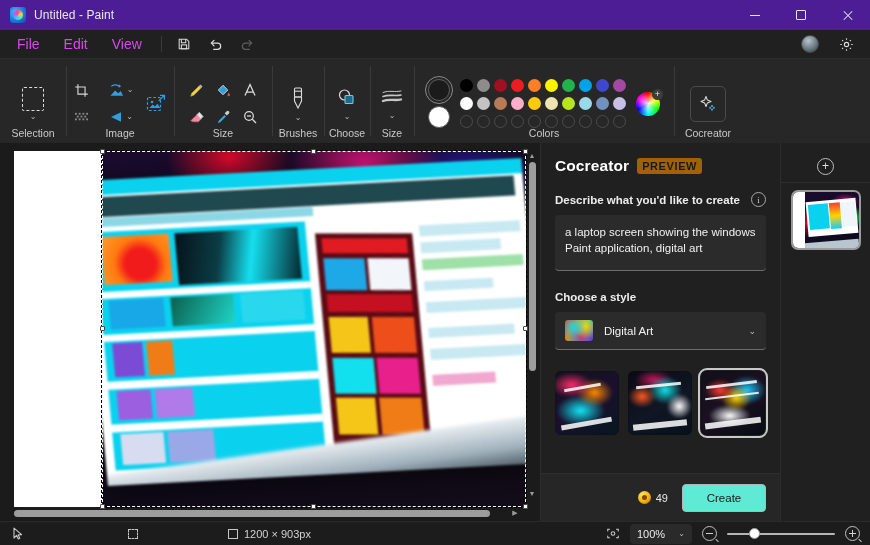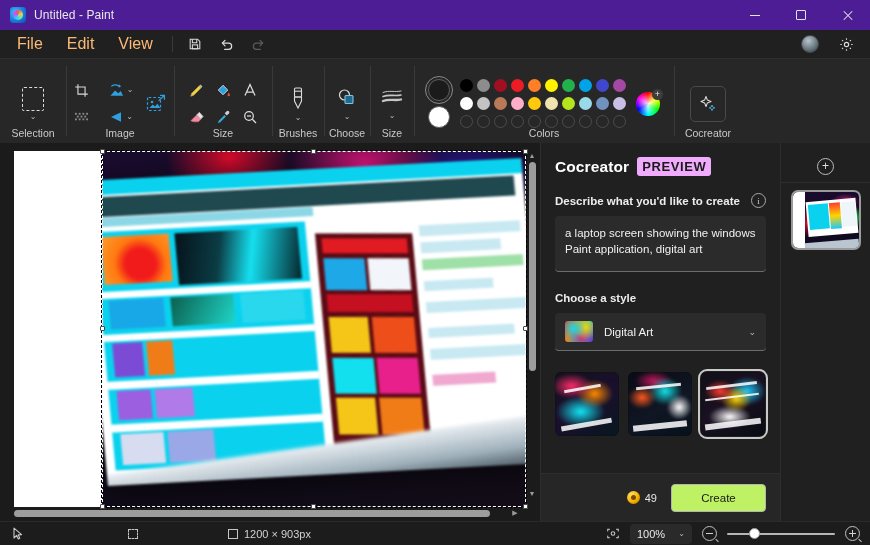--- a/index.html
+++ b/index.html
@@ -42,21 +42,21 @@
   }
   .glyph-close::before { transform: rotate(45deg); }
   .glyph-close::after { transform: rotate(-45deg); }
 
   
   .menubar {
     height: 28px; display: flex; align-items: center; background: #202020;
     position: relative; padding-left: 6px;
   }
   .menu-item {
-    font-size: 16px; color: #fdba74; padding: 4px 11px; border-radius: 4px; margin-right: 2px;
+    font-size: 14px; color: #d946ef; padding: 4px 11px; border-radius: 4px; margin-right: 2px;
   }
   .menu-sep { width: 1px; height: 16px; background: #3a3a3a; margin: 0 6px; }
   .mb-icon {
     width: 28px; height: 22px; display: flex; align-items: center; justify-content: center;
     border-radius: 4px; margin: 0 2px; color: #dcdcdc;
   }
   .mb-icon.disabled { color: #5c5c5c; }
   .menubar-right { position: absolute; right: 8px; display: flex; align-items: center; gap: 4px; }
   .avatar {
     width: 18px; height: 18px; border-radius: 50%;
@@ -223,21 +223,21 @@
 
   
   .cocreator {
     width: 240px; background: #202020; border-left: 1px solid #2d2d2d;
     display: flex; flex-direction: column; padding: 14px 14px 0 14px;
     position: relative;
   }
   .cc-head { display: flex; align-items: center; gap: 8px; margin-bottom: 17px; }
   .cc-title { font-size: 15.5px; font-weight: 600; color: #ffffff; letter-spacing: .1px; }
   .badge-preview {
-    background: #f0abfc; color: #1a1a1a; font-size: 13px; font-weight: 700;
+    background: #a16207; color: #1a1a1a; font-size: 11px; font-weight: 700;
     padding: 2px 5px; border-radius: 3px; letter-spacing: .6px;
   }
   .cc-row { display: flex; align-items: center; justify-content: space-between; margin-bottom: 8px; }
   .cc-label { font-size: 11.5px; color: #ededed; font-weight: 600; }
   .info-icon {
     width: 15px; height: 15px; border-radius: 50%; border: 1.2px solid #a8a8a8;
     color: #cfcfcf; font-size: 9px; display: flex; align-items: center; justify-content: center;
     font-family: "Liberation Serif", serif;
   }
   .prompt-box {
@@ -304,22 +304,22 @@
   .coin {
     width: 13px; height: 13px; border-radius: 50%;
     background: radial-gradient(circle at 35% 30%, #ffe169 0%, #f5b000 55%, #a86a00 100%);
     position: relative;
   }
   .coin::after {
     content: ""; position: absolute; left: 4px; top: 4px; width: 5px; height: 5px;
     border-radius: 50%; background: #7a4a00;
   }
   .create-btn {
-    background: #bef264; color: #191919; font-size: 11.5px; font-weight: 400;
-    padding: 7px 0; width: 95px; text-align: center; border-radius: 4px;
+    background: #5eead4; color: #191919; font-size: 11.5px; font-weight: 400;
+    padding: 7px 0; width: 84px; text-align: center; border-radius: 4px;
     border: 1px solid #b4b4b4;
   }
 
   
   .layers-panel {
     width: 90px; background: #202020; border-left: 1px solid #2d2d2d;
     display: flex; flex-direction: column; align-items: center; padding-top: 8px;
   }
   .add-layer {
     width: 100%; height: 32px; display: flex; align-items: center; justify-content: center;

